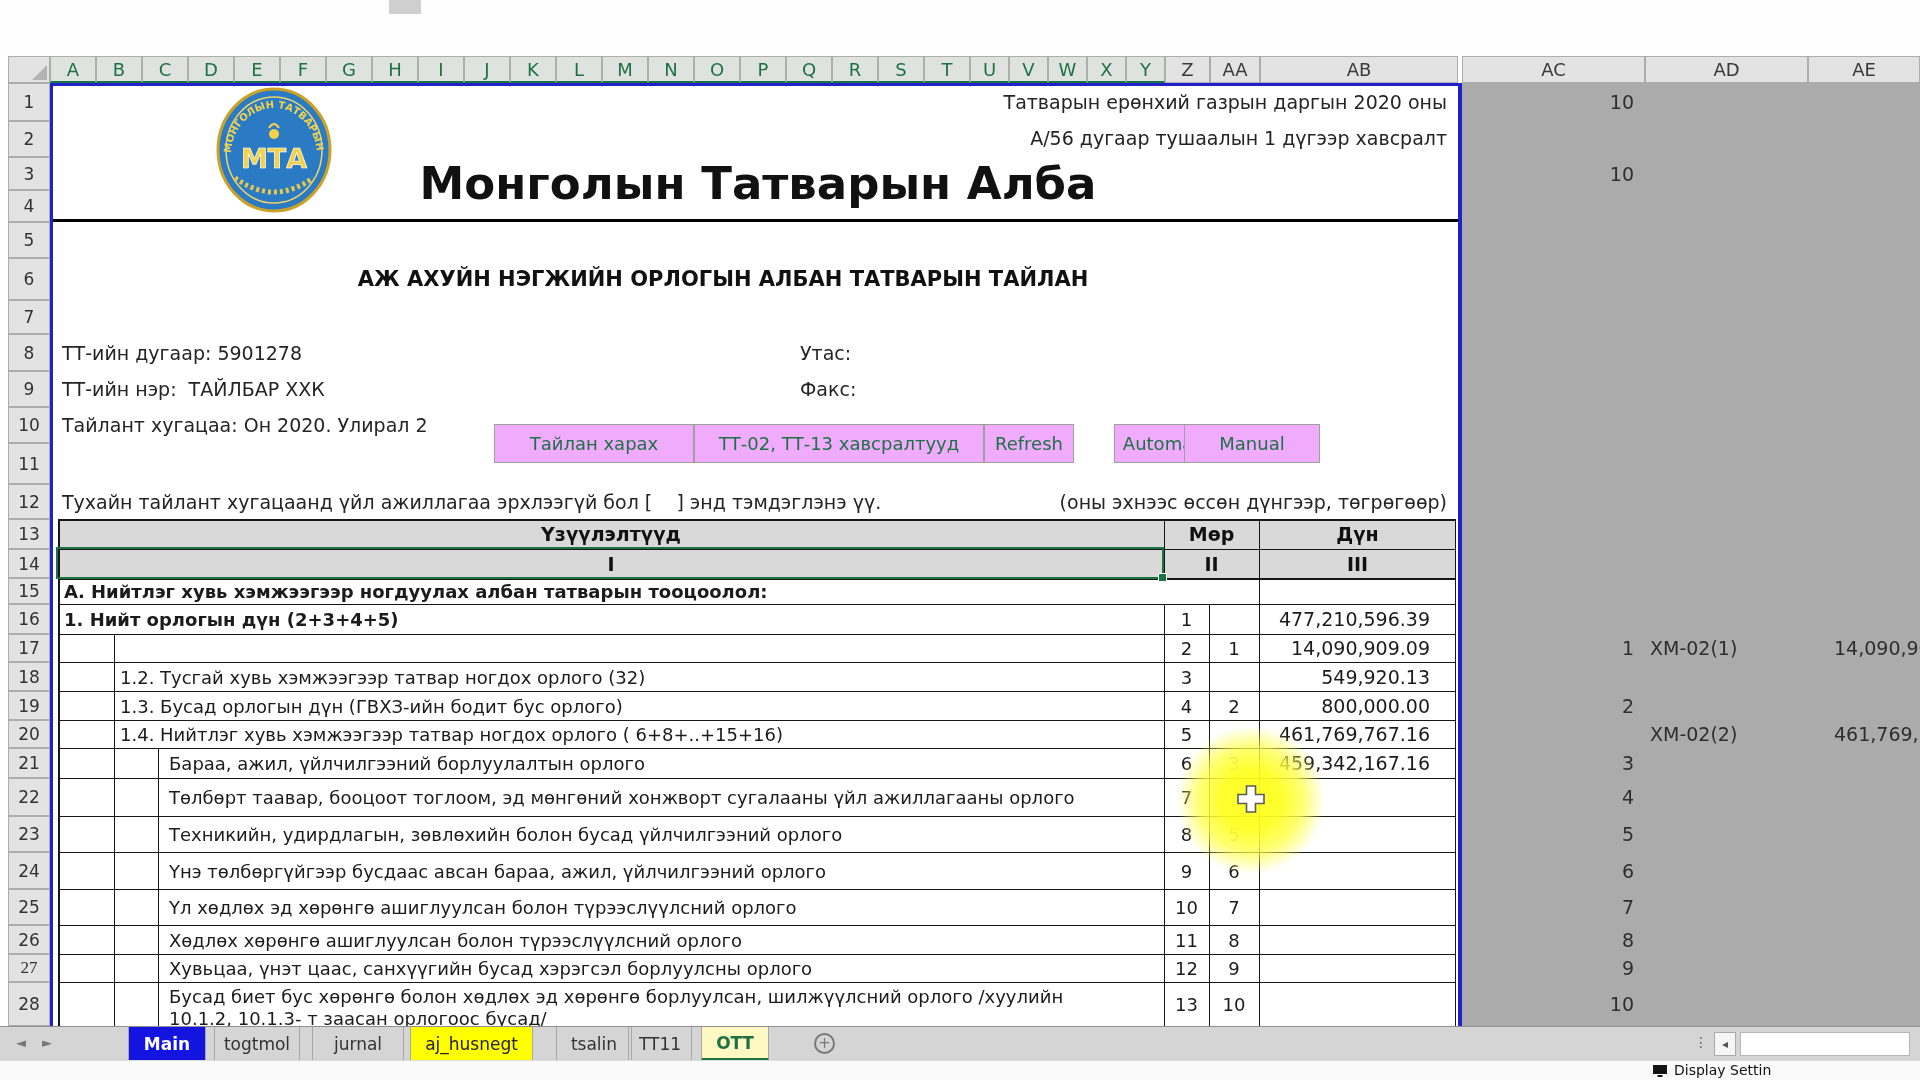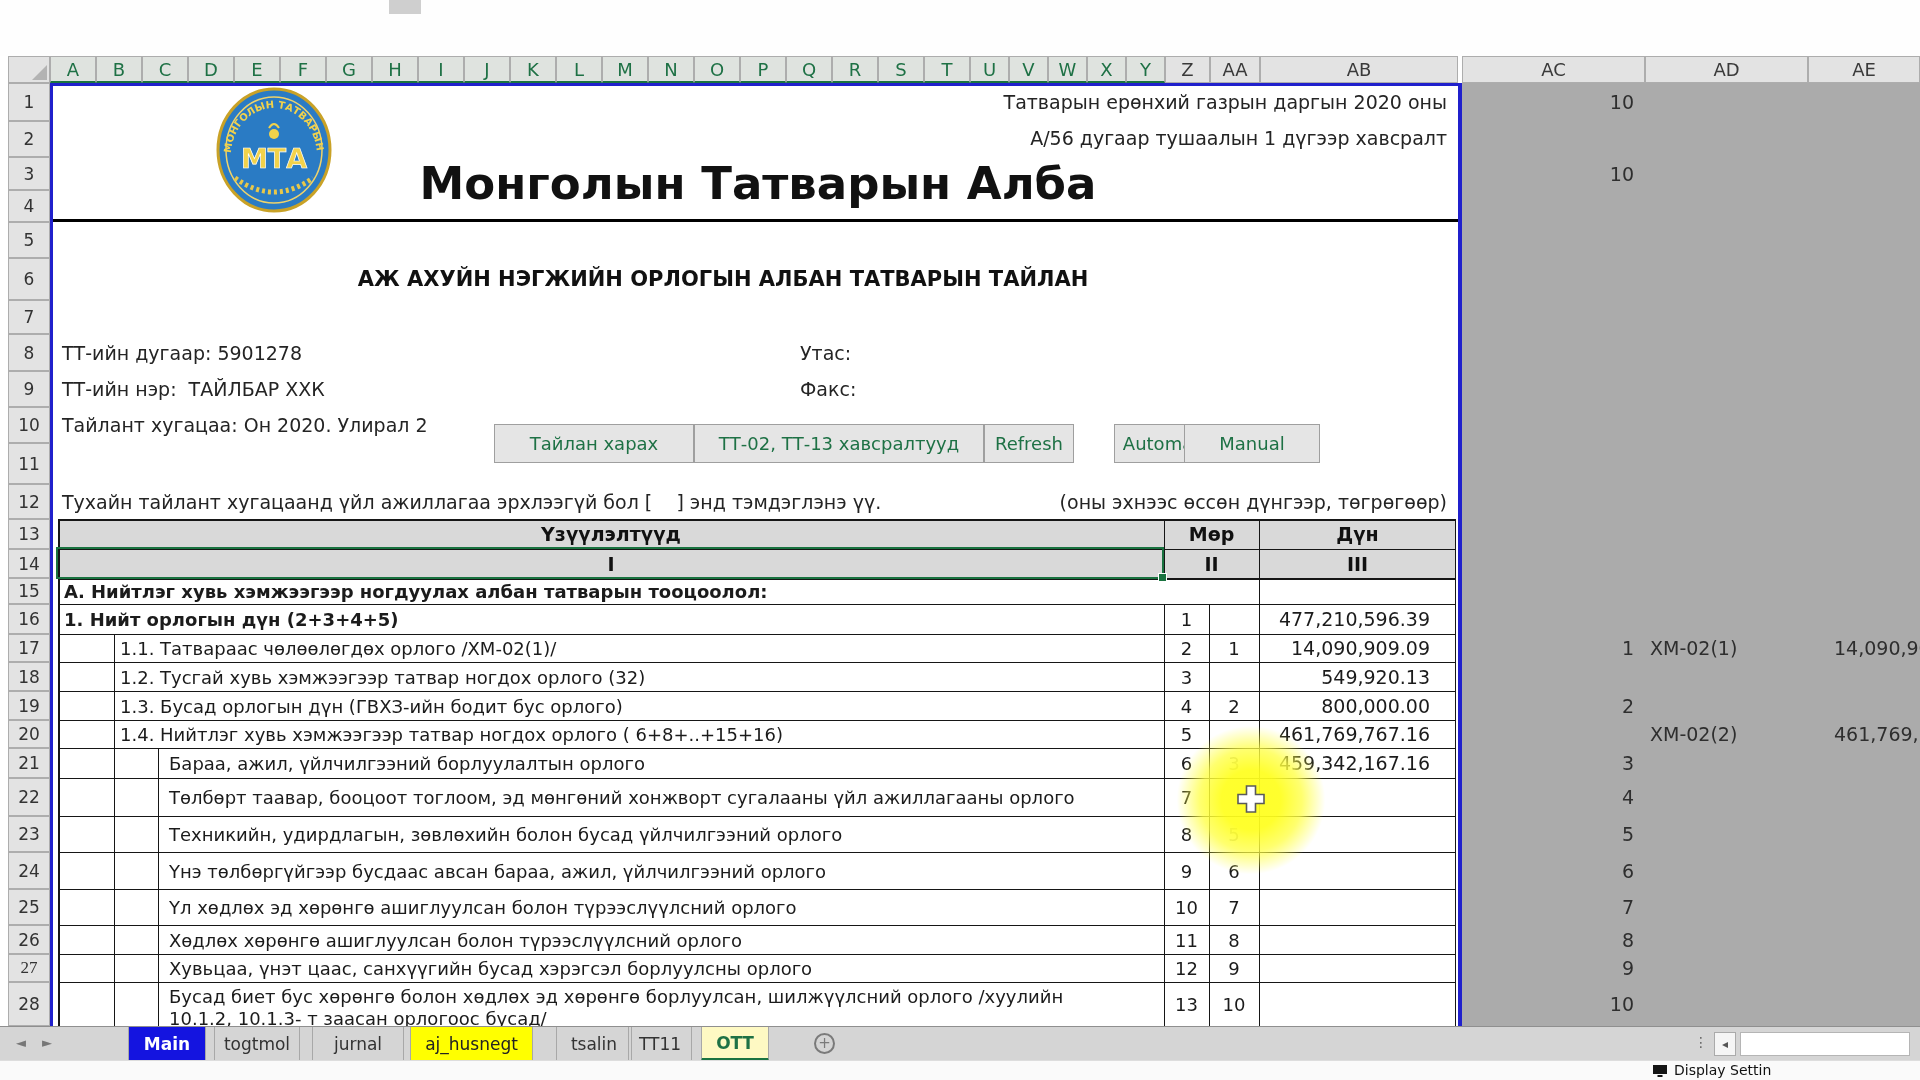--- a/index.html
+++ b/index.html
@@ -23,21 +23,21 @@
   .trow{position:absolute;left:58px;width:1398px;}
   .lbl{position:absolute;font-size:18px;white-space:nowrap;color:#1b1b1b;top:50%;transform:translateY(-50%);}
   .mor{position:absolute;left:1106px;width:45px;text-align:center;font-size:18px;top:50%;transform:translateY(-50%);}
   .aav{position:absolute;left:1151px;width:50px;text-align:center;font-size:18px;top:50%;transform:translateY(-50%);}
   .aav.faint{color:#9a9a9a;}
   .dun{position:absolute;left:1201px;width:171px;text-align:right;font-size:19px;top:50%;transform:translateY(-50%);}
   .thc{position:absolute;display:flex;align-items:center;justify-content:center;font-weight:bold;font-size:19px;color:#111;}
   .txt{position:absolute;display:flex;align-items:center;font-size:19px;color:#242424;}
   .txt.right{justify-content:flex-end;text-align:right;}
   
-  .xbtn{position:absolute;top:424px;height:39px;box-sizing:border-box;background:#e5e5e5;border:1px solid #9F9F9F;
+  .xbtn{position:absolute;top:424px;height:39px;box-sizing:border-box;background:#f0abfc;border:1px solid #9F9F9F;
         color:#1E7145;font-size:18px;display:flex;align-items:center;justify-content:center;white-space:nowrap;}
   
   .mval{position:absolute;font-size:19px;color:#2e2e2e;display:flex;align-items:center;}
   .mval.right{justify-content:flex-end;text-align:right;}
   
   #tabbar{position:absolute;left:0;top:1026px;width:1920px;height:34px;background:#D5D5D5;border-top:1px solid #8F8F8F;box-sizing:border-box;z-index:30;}
   .tab{position:absolute;top:0;height:34px;box-sizing:border-box;display:flex;align-items:center;justify-content:center;
        font-size:17px;color:#333;border-right:1px solid #A8A8A8;border-left:1px solid #A8A8A8;}
   .tab.blue{background:#1414E0;color:#fff;font-weight:bold;}
   .tab.yellow{background:#FFFF00;color:#222;}
@@ -207,21 +207,20 @@
   <div id="trows">
       <div class="trow" style="top: 578px; height: 26px;">
         <div class="lbl b" style="left: 6px;">А. Нийтлэг хувь хэмжээгээр ногдуулах албан татварын тооцоолол:</div>
       </div>
       <div class="trow" style="top: 604px; height: 30px;">
         <div class="lbl b" style="left: 6px;">1. Нийт орлогын дүн (2+3+4+5)</div>
         <div class="mor">1</div>
         <div class="dun">477,210,596.39</div>
       </div>
       <div class="trow" style="top: 634px; height: 28px;">
-        <div class="lbl" style="left: 62px;">1.1. Татвараас чөлөөлөгдөх орлого /ХМ-02(1)/</div>
         <div class="mor">2</div>
         <div class="aav">1</div>
         <div class="dun">14,090,909.09</div>
       </div>
       <div class="trow" style="top: 662px; height: 29px;">
         <div class="lbl" style="left: 62px;">1.2. Тусгай хувь хэмжээгээр татвар ногдох орлого (32)</div>
         <div class="mor">3</div>
         <div class="dun">549,920.13</div>
       </div>
       <div class="trow" style="top: 691px; height: 29px;">

